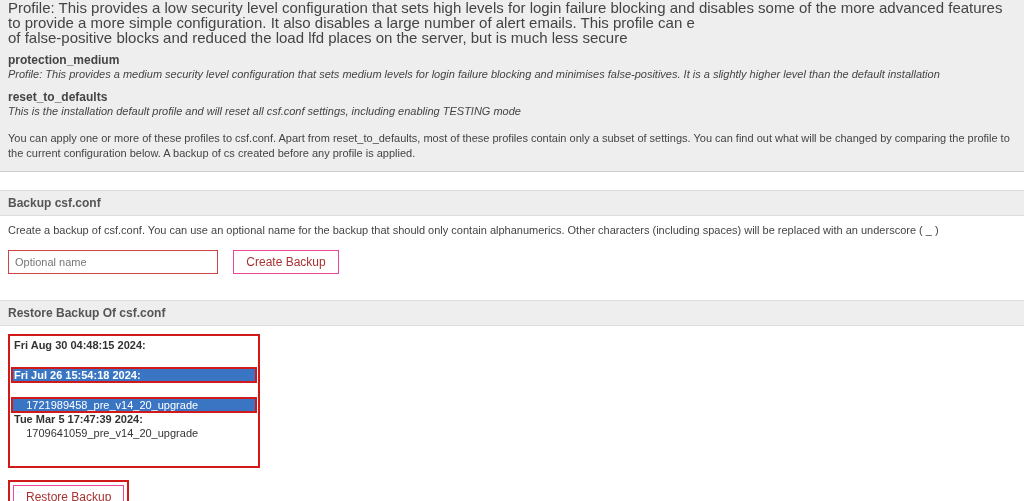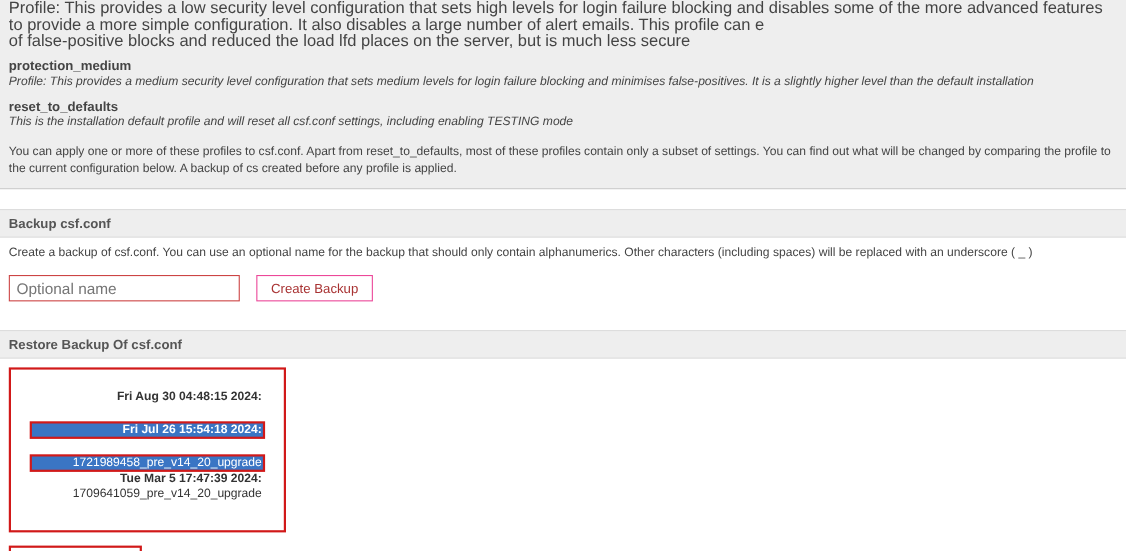--- a/index.html
+++ b/index.html
@@ -30,44 +30,43 @@
     border-bottom: 1px solid #ddd;
     margin-top: 18px;
   }
   .section-body { padding: 8px; }
   .body-text { font-size: 11px; color: #444; }
   .input-name {
     width: 210px;
     height: 24px;
     border: 1px solid #c44;
     padding: 2px 6px;
-    font-size: 14px;
+    font-size: 11px;
     color: #888;
     vertical-align: middle;
   }
   .btn {
     display: inline-block;
     border: 1px solid #ec4899;
     background: #fff;
     color: #a83232;
     font-size: 12px;
     padding: 4px 12px;
     cursor: pointer;
     vertical-align: middle;
     margin-left: 12px;
   }
   .backup-row { margin-top: 14px; }
   .listbox {
     width: 252px;
-    height: 150px;
+    height: 134px;
     border: 2px solid #d11919;
     font-size: 11px;
-    padding: 18px;
+    padding: 2px;
     overflow: hidden;
-    text-align: right;
   }
   .listbox .opt {
     padding: 1px 2px;
     white-space: nowrap;
     cursor: default;
   }
   .opt-head { font-weight: bold; }
   .opt-selected {
     background: #3a75c4;
     color: #fff;

